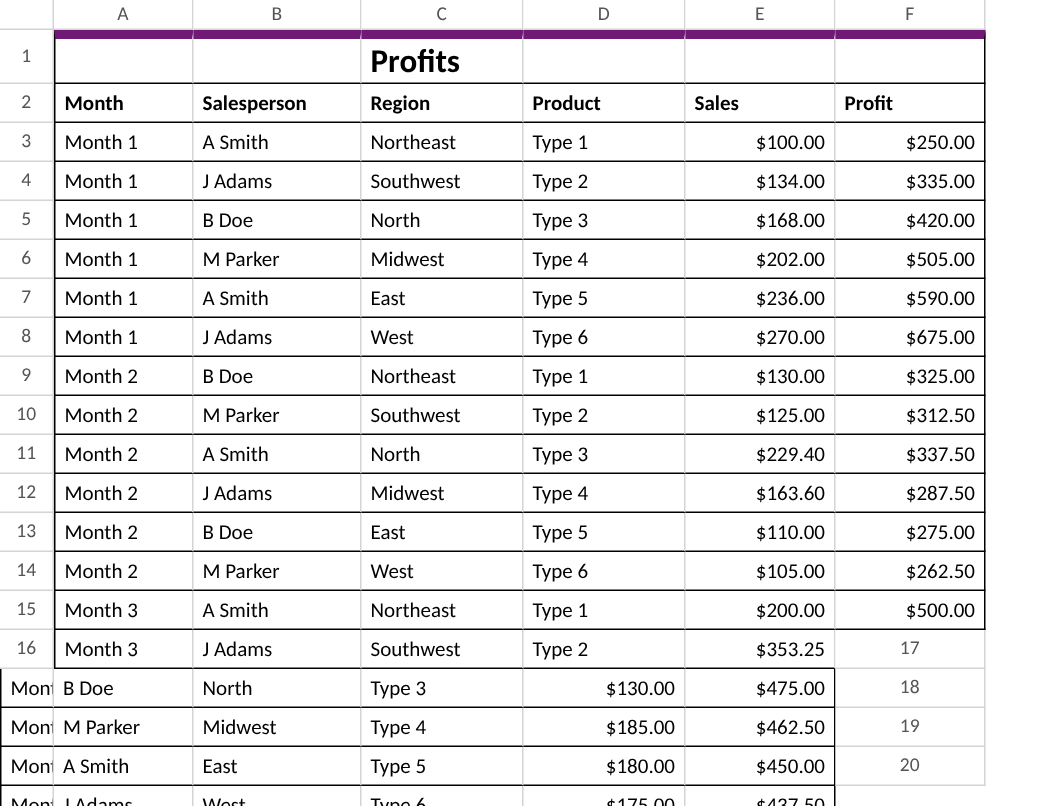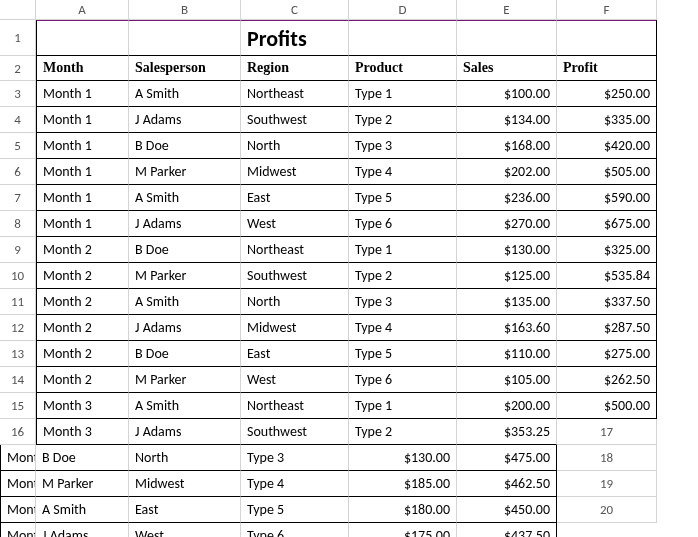--- a/index.html
+++ b/index.html
@@ -51,21 +51,20 @@
     align-items: center;
   }
   .cell.noright { border-right: none; }
   .cell.gridright { border-right: 1px solid #d4d4d4; }
   .title {
     font-weight: bold;
     font-size: 22px;
   }
   .th {
     font-weight: bold;
-    font-family: Liberation Serif, serif;
   }
   .num {
     justify-content: flex-end;
   }
   
   .colA { border-left: 1px solid #000; }
 </style>
 </head>
 <body>
 
@@ -143,27 +142,27 @@
     <div class="cell noright gridright">Northeast</div>
     <div class="cell noright gridright">Type 1</div>
     <div class="cell num noright gridright">$130.00</div>
     <div class="cell num">$325.00</div>
     <div class="rowhdr">10</div>
     <div class="cell colA noright gridright">Month 2</div>
     <div class="cell noright gridright">M Parker</div>
     <div class="cell noright gridright">Southwest</div>
     <div class="cell noright gridright">Type 2</div>
     <div class="cell num noright gridright">$125.00</div>
-    <div class="cell num">$535.84</div>
+    <div class="cell num">$312.50</div>
     <div class="rowhdr">11</div>
     <div class="cell colA noright gridright">Month 2</div>
     <div class="cell noright gridright">A Smith</div>
     <div class="cell noright gridright">North</div>
     <div class="cell noright gridright">Type 3</div>
-    <div class="cell num noright gridright">$135.00</div>
+    <div class="cell num noright gridright">$229.40</div>
     <div class="cell num">$337.50</div>
     <div class="rowhdr">12</div>
     <div class="cell colA noright gridright">Month 2</div>
     <div class="cell noright gridright"> J Adams</div>
     <div class="cell noright gridright"> Midwest</div>
     <div class="cell noright gridright"> Type 4</div>
     <div class="cell num noright gridright">$163.60</div>
     <div class="cell num">$287.50</div>
     <div class="rowhdr">13</div>
     <div class="cell colA noright gridright">Month 2</div>
@@ -218,14 +217,14 @@
     <div class="cell noright gridright"> J Adams</div>
     <div class="cell noright gridright"> West</div>
     <div class="cell noright gridright"> Type 6</div>
     <div class="cell num noright gridright">$175.00</div>
     <div class="cell num">$437.50</div>
 
 </div>
 
 <style>
 
-.row1.cell, .cell.row1 { border-top:1px solid #701a75; height:36px; }
+.row1.cell, .cell.row1 { border-top:6px solid #701a75; height:36px; }
 </style>
 
 </body></html>

